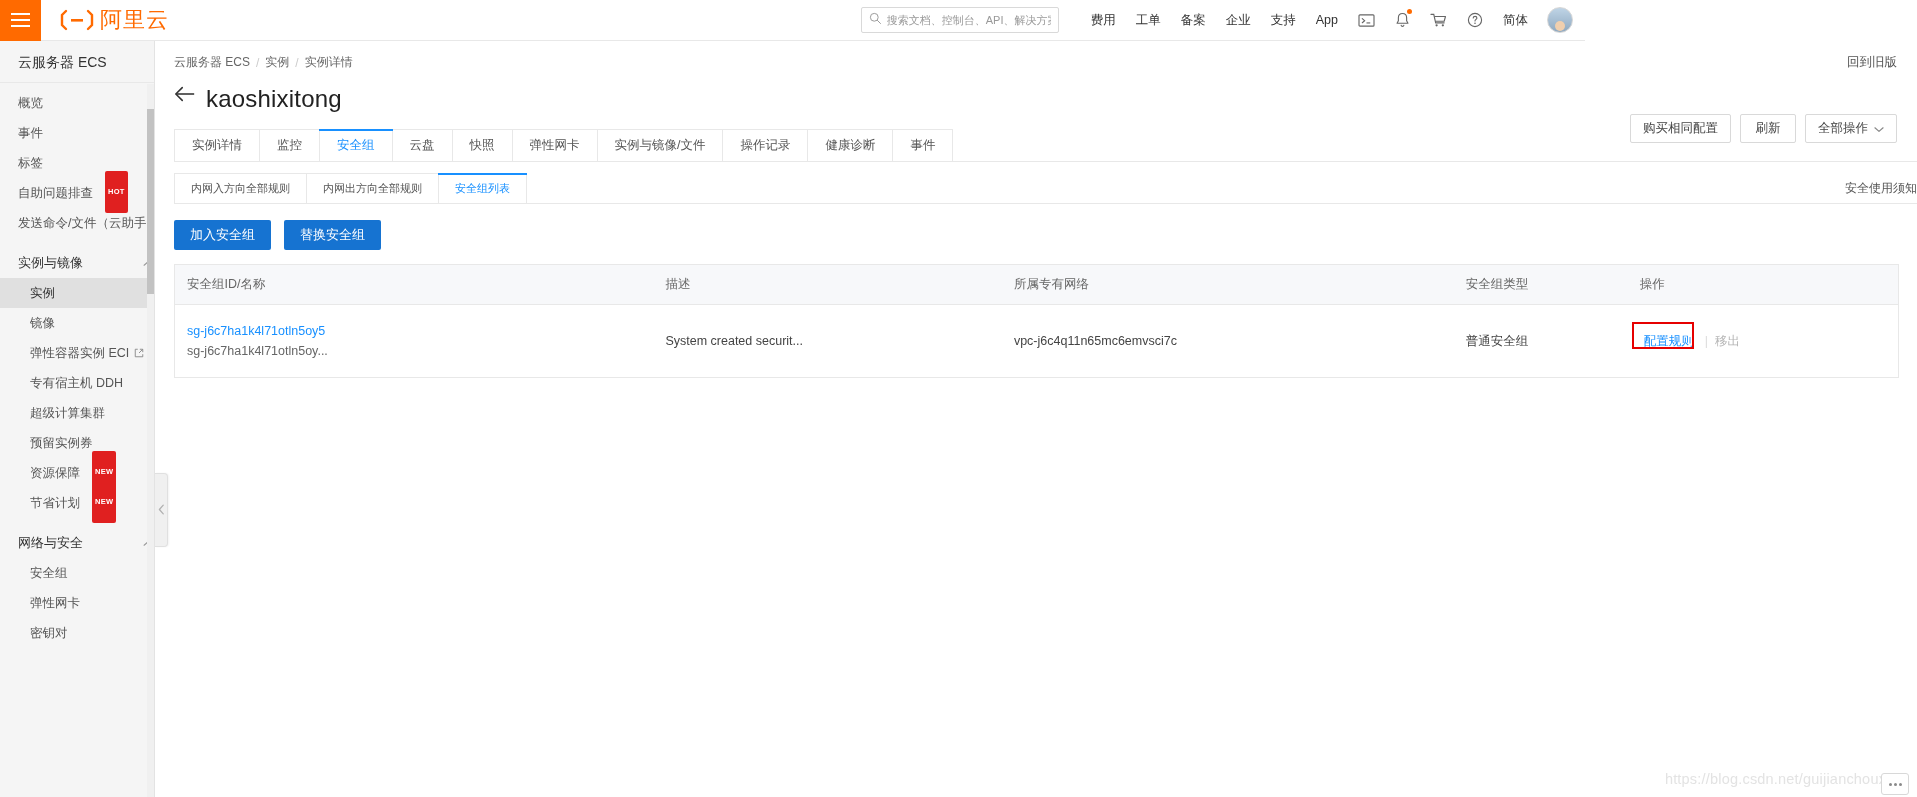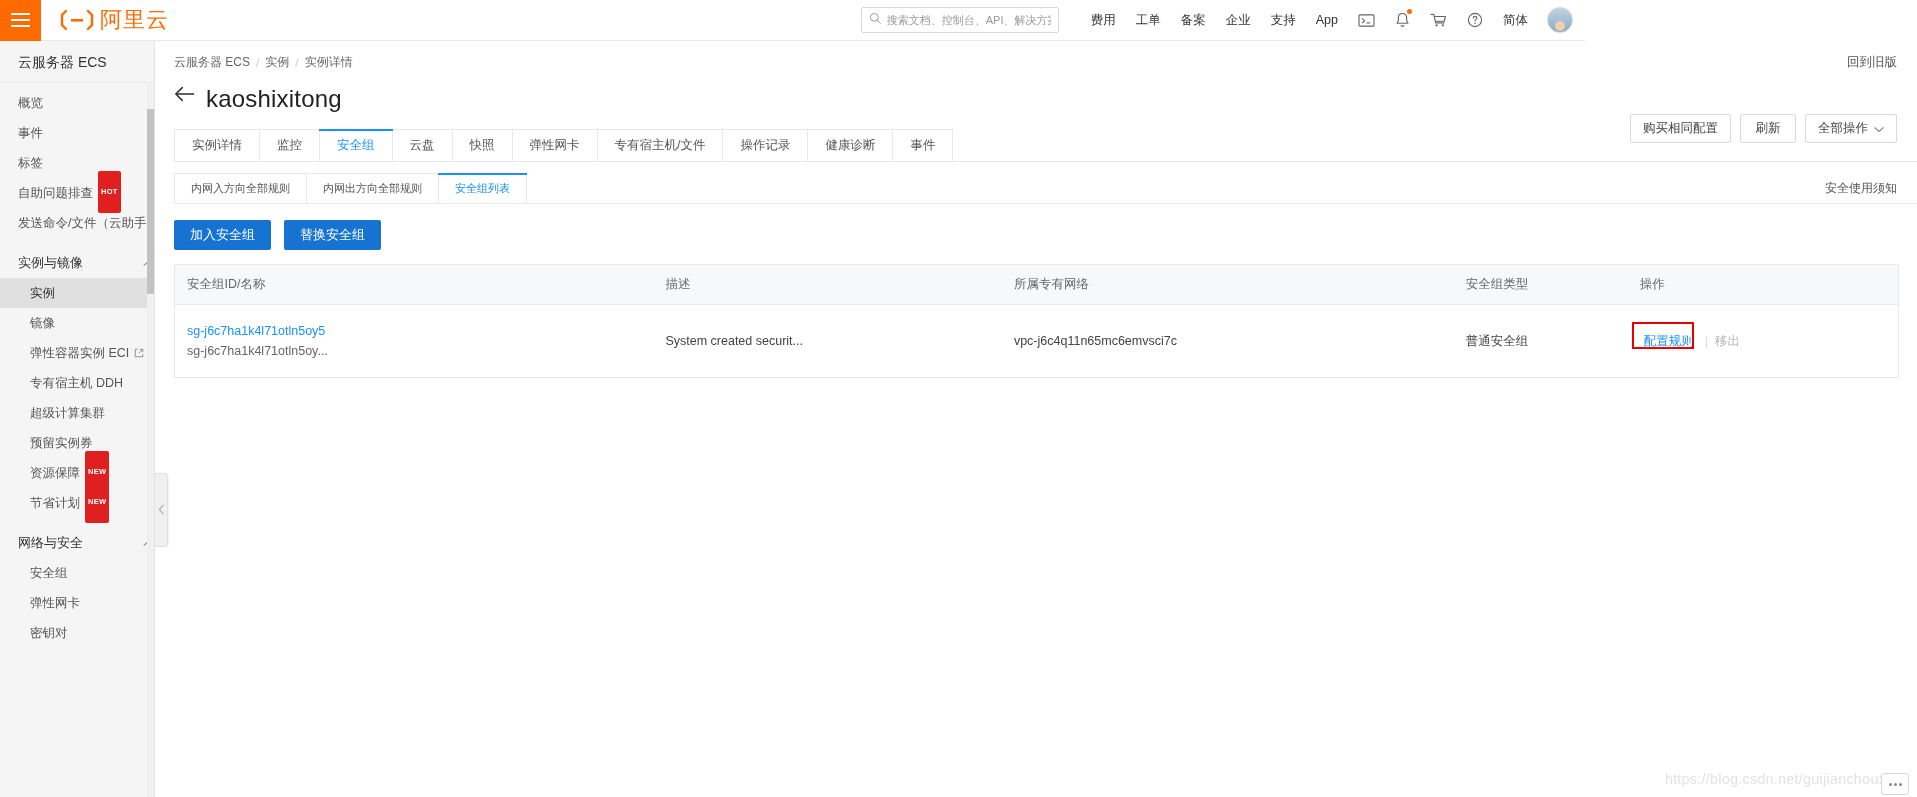--- a/index.html
+++ b/index.html
@@ -77,21 +77,21 @@
     white-space: nowrap; margin-bottom: 0;
   }
   .sb-item.group {
     color: #333; font-size: 13px; margin-top: 10px;
   }
   .sb-item.group .chev { margin-left: auto; }
   .sb-item.sub { padding-left: 30px; }
   .sb-item.active { background: #e0e0e0; color: #333; }
   .tag {
     font-size: 7.5px; color: #fff; background: #e02020; border-radius: 2px;
-    padding: 17px 3px; margin-left: 5px; line-height: 1.1; font-weight: bold;
+    padding: 17px 3px; margin-left: 12px; line-height: 1.1; font-weight: bold;
     letter-spacing: .3px; transform: translateY(-1px);
   }
   .ext-icon { margin-left: 5px; display: inline-flex; align-items: center; }
   .sb-scrollbar {
     position: absolute; right: 0px; top: 43px; width: 7px; height: 713px;
     background: #f0f0f0;
   }
   .sb-thumb {
     position: absolute; right: 0px; top: 68px; width: 7px; height: 185px;
     background: #c2c2c2; border-radius: 0;
@@ -167,21 +167,21 @@
     padding: 0 16px; height: 30px; line-height: 29px; font-size: 11px;
     color: #555; cursor: pointer; border: 1px solid #e8e8e8;
     border-bottom: none; background: #fff; margin-right: -1px; white-space: nowrap;
   }
   .subtab.active { color: #1890ff; position: relative; }
   .subtab.active::after {
     content: ""; position: absolute; left: -1px; right: -1px; top: -1px;
     height: 2px; background: #1890ff;
   }
   .subtab-note {
-    margin-left: auto; font-size: 12px; color: #555; padding-right: 20px;
+    margin-left: auto; font-size: 12px; color: #555; 
     padding-bottom: 6px; cursor: pointer;
   }
 
   .action-bar { display: flex; gap: 13px; margin: 16px 0 0 18px; }
   .btn-primary {
     height: 30px; padding: 0 16px; background: #1673d1; color: #fff;
     border: none; border-radius: 2px; font-size: 13px; cursor: pointer;
     display: flex; align-items: center; justify-content: center;
     font-family: "Liberation Sans", sans-serif;
   }
@@ -429,21 +429,21 @@
     </div>
 
   <div class="tabs-wrap">
     <div class="tabs" id="tabs">
         <div class="tab">实例详情</div>
         <div class="tab">监控</div>
         <div class="tab active">安全组</div>
         <div class="tab">云盘</div>
         <div class="tab">快照</div>
         <div class="tab">弹性网卡</div>
-        <div class="tab">专有宿主机/文件</div>
+        <div class="tab">实例与镜像/文件</div>
         <div class="tab">操作记录</div>
         <div class="tab">健康诊断</div>
         <div class="tab">事件</div>
       </div>
   </div>
 
   <div class="subtabs" id="subtabs">
     <div class="subtab">内网入方向全部规则</div>
       <div class="subtab">内网出方向全部规则</div>
       <div class="subtab active">安全组列表</div>

